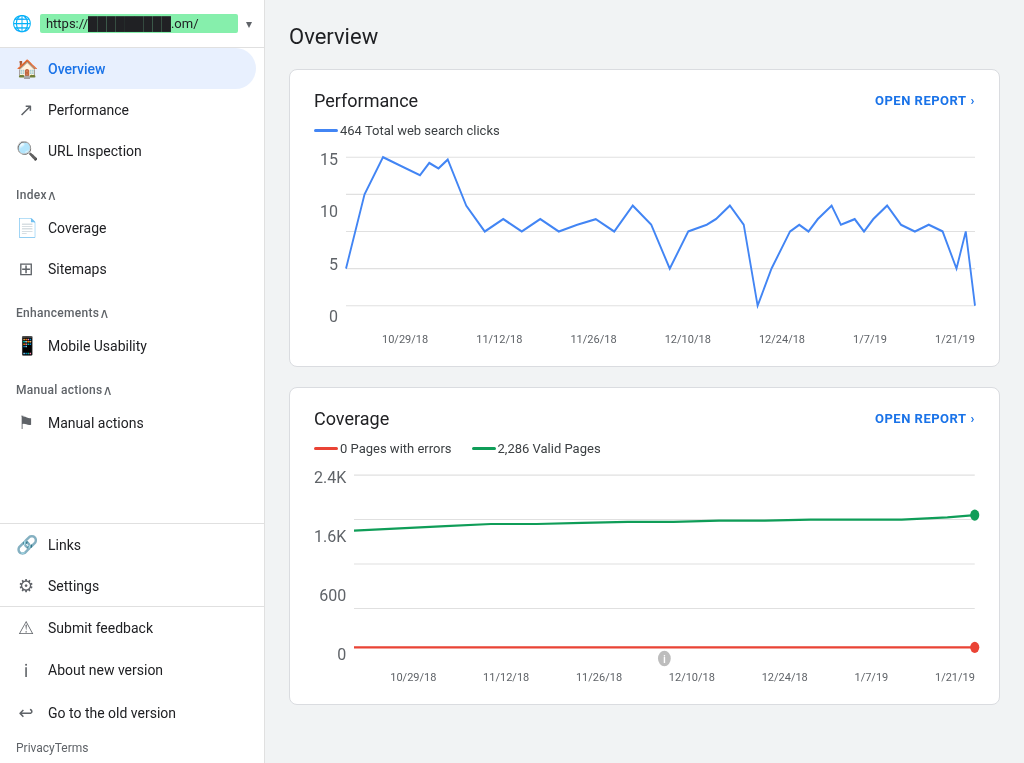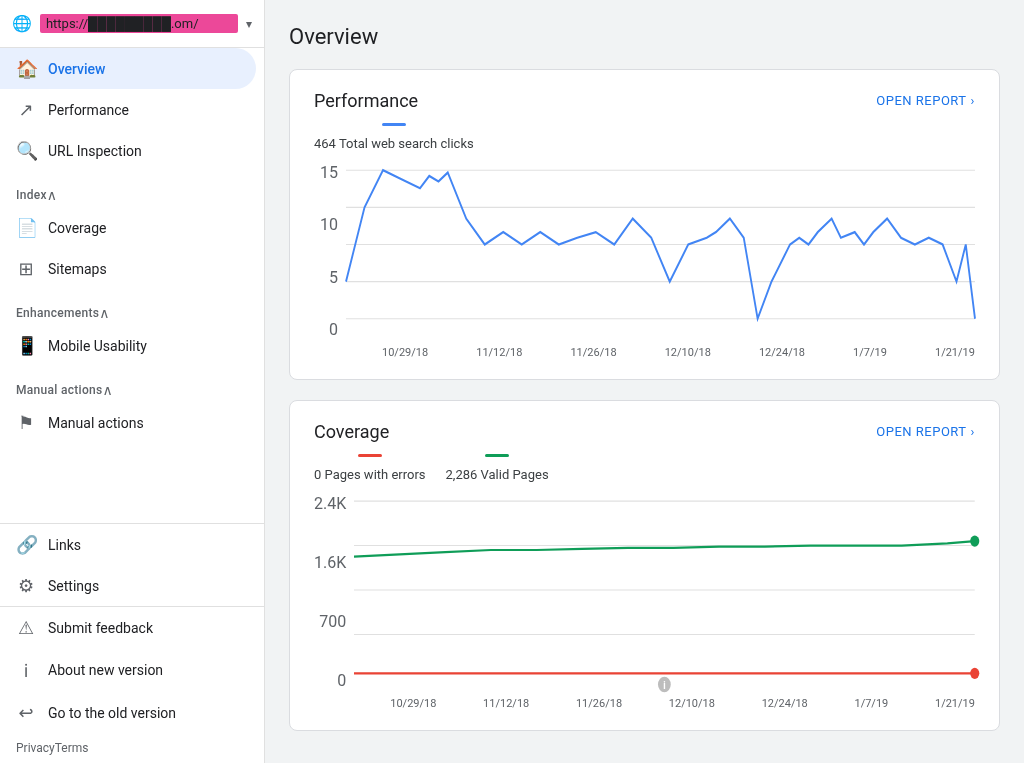--- a/index.html
+++ b/index.html
@@ -24,21 +24,21 @@
       gap: 8px;
       min-height: 48px;
     }
     .sidebar-url-text {
       font-size: 13px;
       color: #202124;
       flex: 1;
       overflow: hidden;
       text-overflow: ellipsis;
       white-space: nowrap;
-      background: #ec4899;
+      background: #86efac;
       padding: 2px 6px;
       border-radius: 2px;
     }
     .globe-icon { color: #5f6368; font-size: 16px; }
     .chevron-icon { color: #5f6368; font-size: 12px; }
 
     .nav-item {
       display: flex;
       align-items: center;
       padding: 10px 16px;
@@ -105,39 +105,38 @@
       font-size: 18px;
       font-weight: 400;
       color: #202124;
     }
     .open-report-btn {
       display: flex;
       align-items: center;
       gap: 4px;
       color: #1a73e8;
       font-size: 13px;
-      font-weight: 400;
+      font-weight: 700;
       cursor: pointer;
       text-transform: uppercase;
       letter-spacing: 0.5px;
     }
 
     
     .legend {
       display: flex;
       gap: 20px;
       margin-bottom: 8px;
       font-size: 13px;
       color: #3c4043;
     }
     .legend-item {
       display: flex;
       align-items: center;
-      gap: 10px;
-      flex-direction: column;
+      gap: 2px;
     }
     .legend-line {
       width: 24px;
       height: 3px;
       border-radius: 2px;
     }
     .x-axis-labels {
       display: flex;
       justify-content: space-between;
       padding: 4px 0 0 36px;
@@ -367,21 +366,21 @@
       </div>
       <div class="legend-item">
         <div class="legend-line" style="background:#0f9d58;"></div>
         <span>2,286 Valid Pages</span>
       </div>
     </div>
     <div class="chart-with-yaxis">
       <div class="y-axis">
         <span>2.4K</span>
         <span>1.6K</span>
-        <span>700</span>
+        <span>600</span>
         <span>0</span>
       </div>
       <div class="chart-body">
         <svg class="chart-svg" height="200" viewBox="0 0 680 180" preserveAspectRatio="none">
 
           <line x1="0" y1="10" x2="680" y2="10" stroke="#e0e0e0" stroke-width="1"></line>
           <line x1="0" y1="50" x2="680" y2="50" stroke="#e0e0e0" stroke-width="1"></line>
           <line x1="0" y1="90" x2="680" y2="90" stroke="#e0e0e0" stroke-width="1"></line>
           <line x1="0" y1="130" x2="680" y2="130" stroke="#e0e0e0" stroke-width="1"></line>
           <line x1="0" y1="165" x2="680" y2="165" stroke="#e0e0e0" stroke-width="1"></line>

